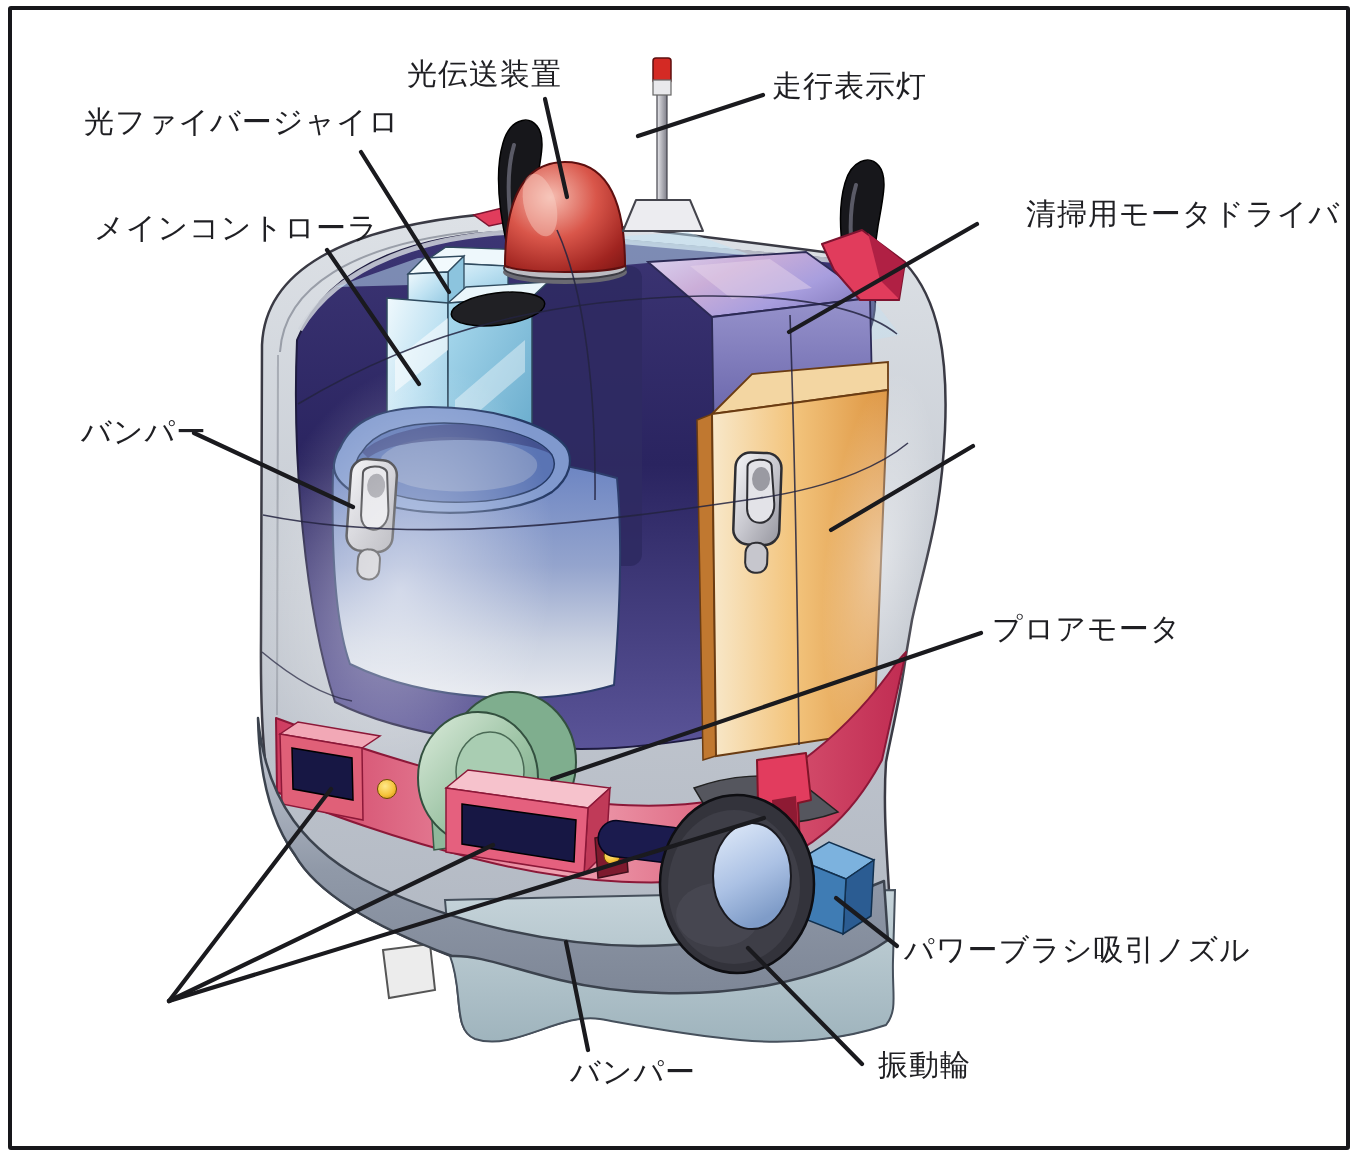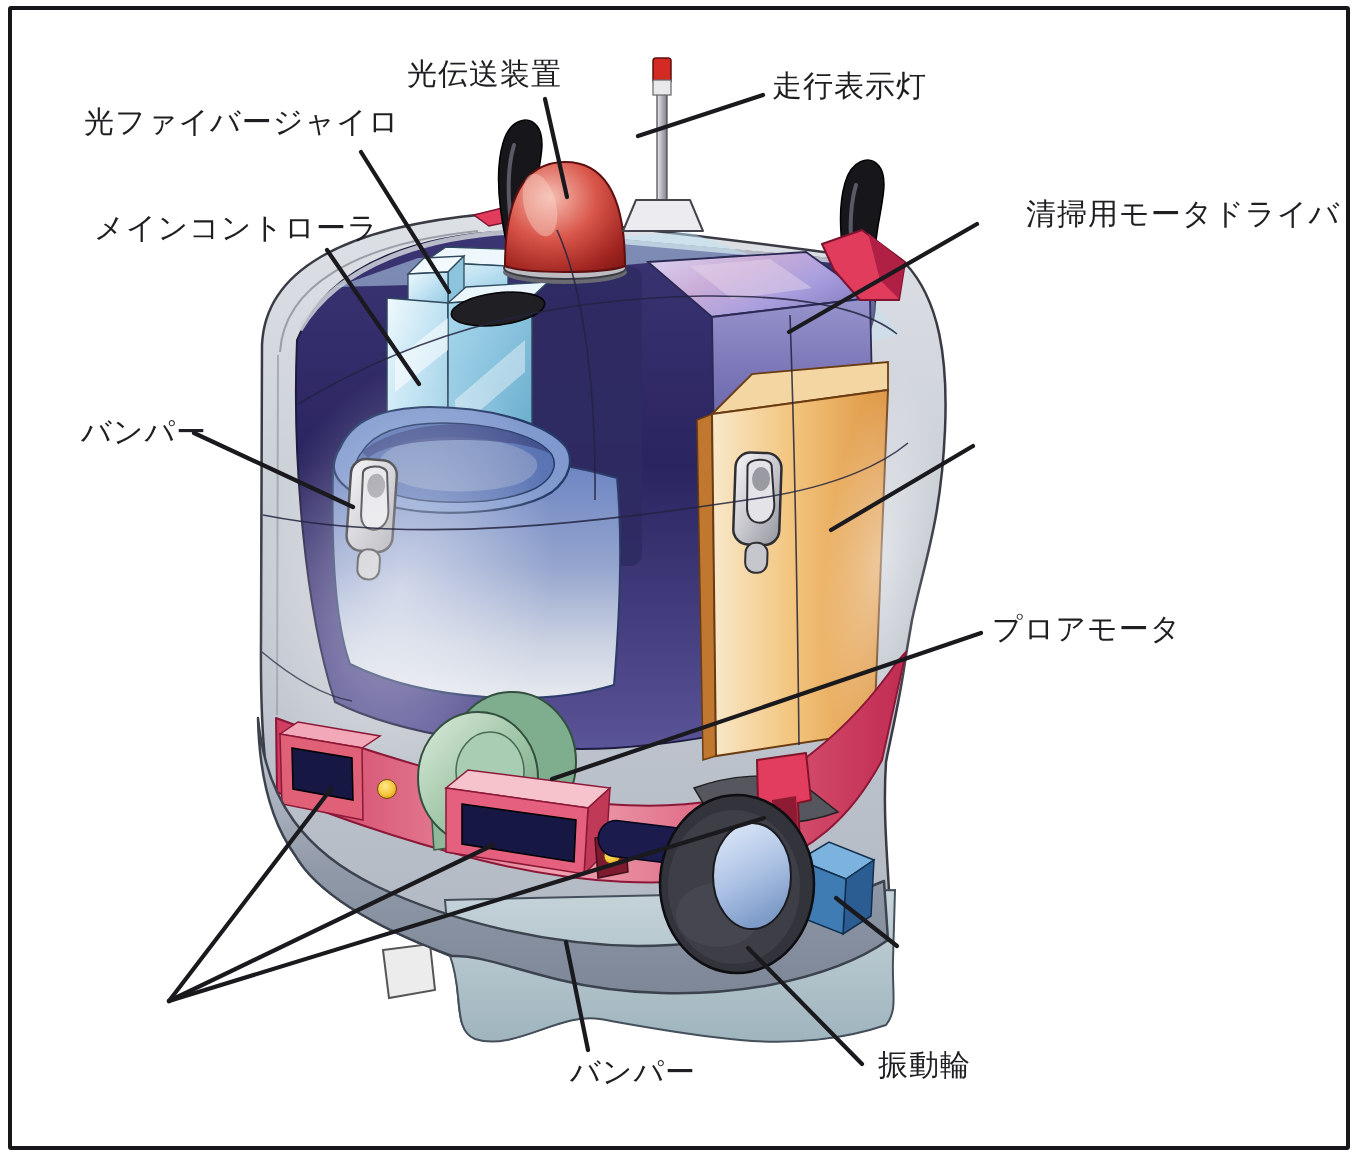--- a/index.html
+++ b/index.html
@@ -303,15 +303,16 @@
 
   <div class="callout" style="left:407px;top:57px">光伝送装置</div>
   <div class="callout" style="left:772px;top:69px">走行表示灯</div>
   <div class="callout" style="left:84px;top:105px">光ファイバージャイロ</div>
   <div class="callout" style="left:94px;top:211px">メインコントローラ</div>
   <div class="callout" style="left:1026px;top:197px">清掃用モータドライバ</div>
   <div class="callout" style="left:81px;top:415px">バンパー</div>
   <div class="callout" style="left:992px;top:612px">プロアモータ</div>
   <div class="callout" style="left:570px;top:1055px">バンパー</div>
   <div class="callout" style="left:878px;top:1048px">振動輪</div>
+  <div class="callout" style="left:904px;top:933px">パワーブラシ吸引ノズル</div>
 
   <div class="frame"></div>
 </div>
 
 </body></html>

